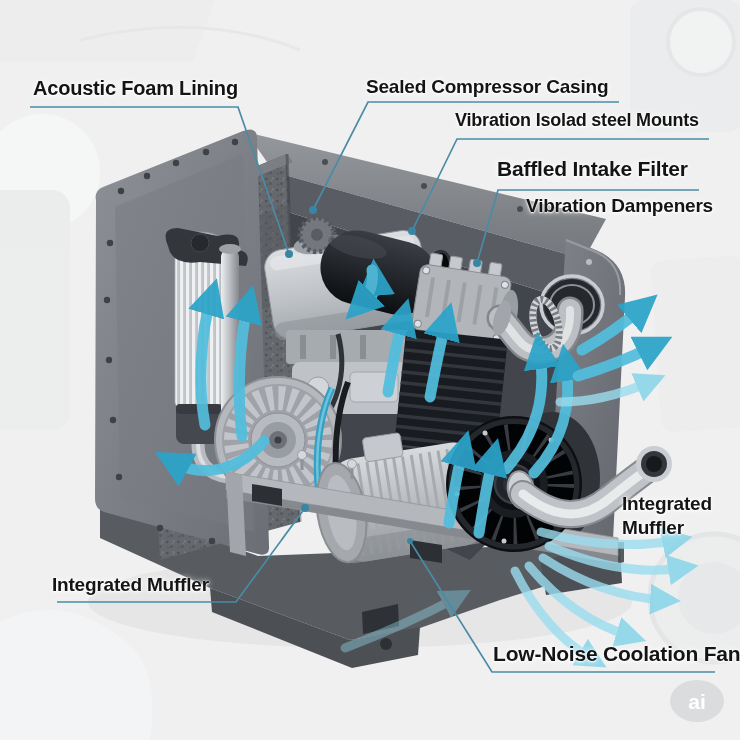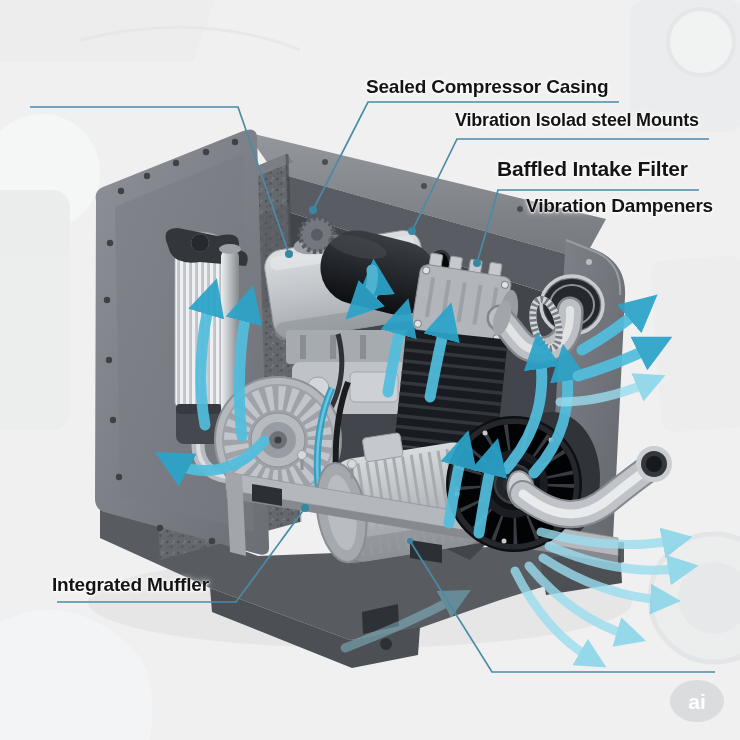--- a/index.html
+++ b/index.html
@@ -359,19 +359,23 @@
           <circle cx="410" cy="541" r="3" fill="#3786a3" stroke="none"></circle>
     </g>
   </g>
 
   <g>
     <ellipse cx="697" cy="701" rx="27" ry="21" fill="#d7d9da" opacity="0.9"></ellipse>
     <text x="697" y="709" text-anchor="middle" font-family="Liberation Sans, sans-serif" font-size="21" font-weight="700" fill="#ffffff">ai</text>
   </g>
 </svg>
 
+<div class="label l-acoustic">Acoustic Foam Lining</div>
 <div class="label l-mounts">Vibration Isolad steel Mounts</div>
 <div class="label l-sealed">Sealed Compressor Casing</div>
 <div class="label l-dampen">Vibration Dampeners</div>
 <div class="label l-baffled">Baffled Intake Filter</div>
+<div class="label l-muff-r two-line">Integrated
+Muffler</div>
 <div class="label l-muff-l">Integrated Muffler</div>
+<div class="label l-fan">Low-Noise Coolation Fan</div>
 
 </div>
 
 </body></html>

